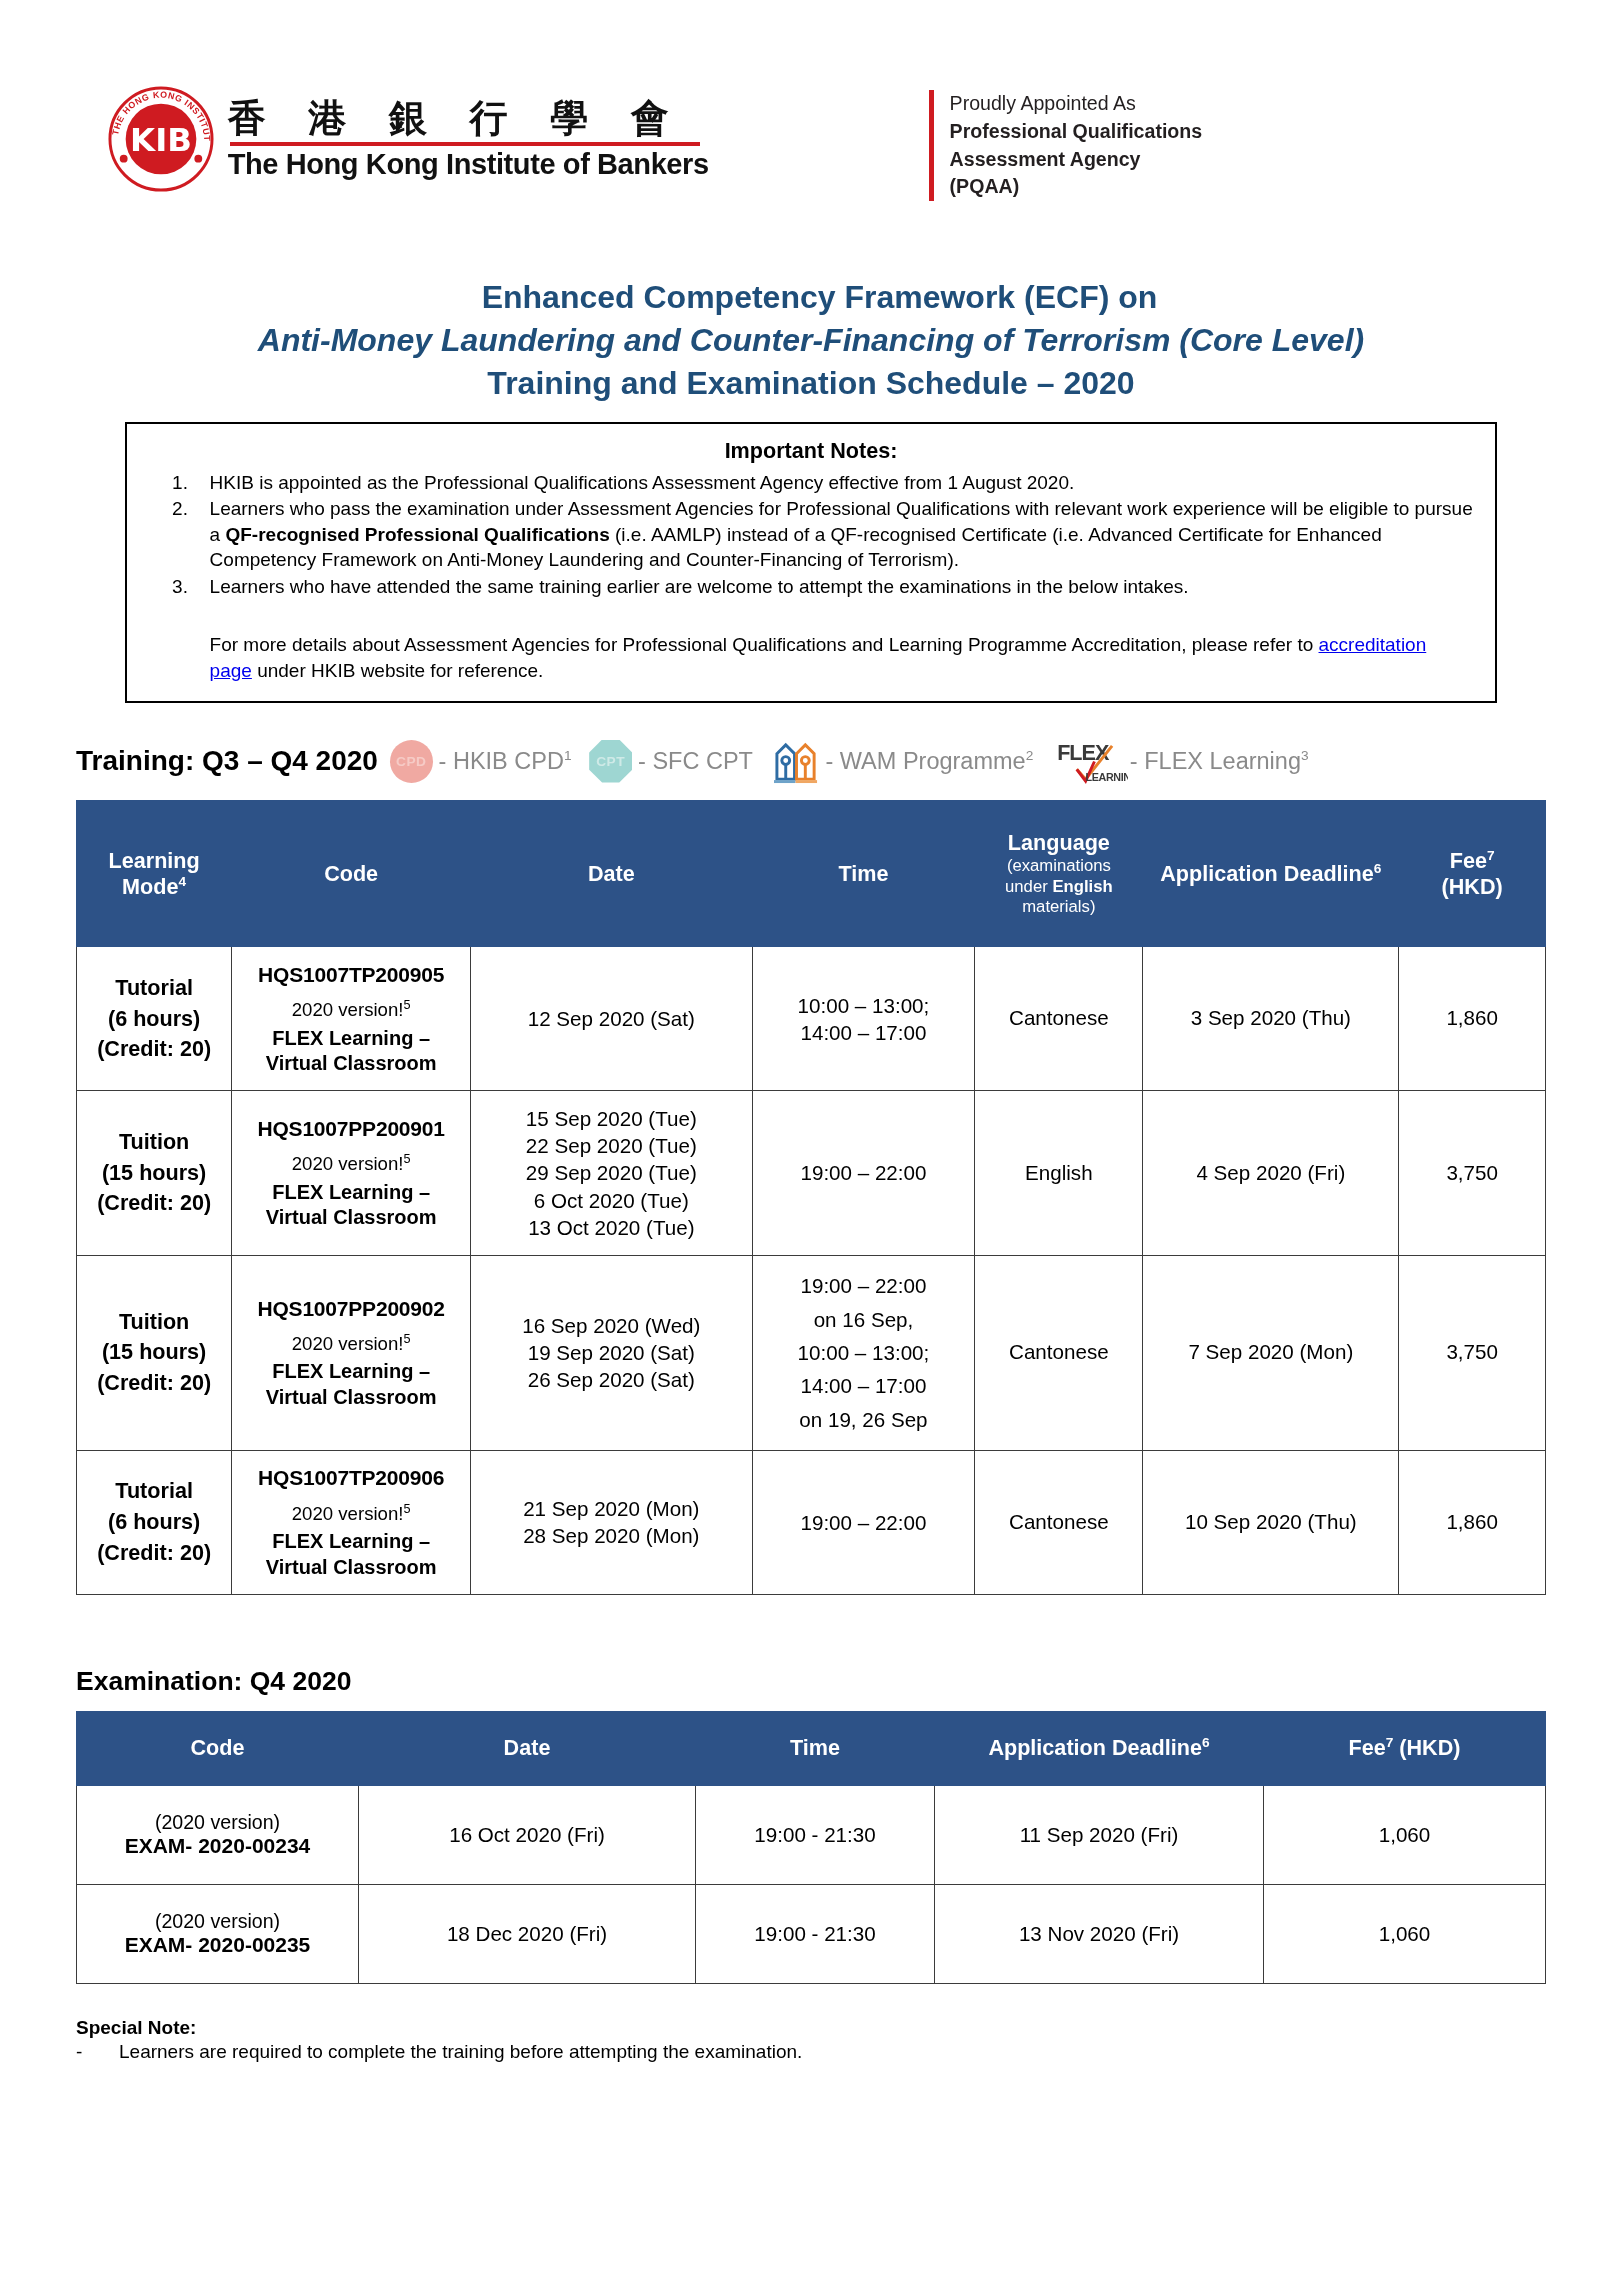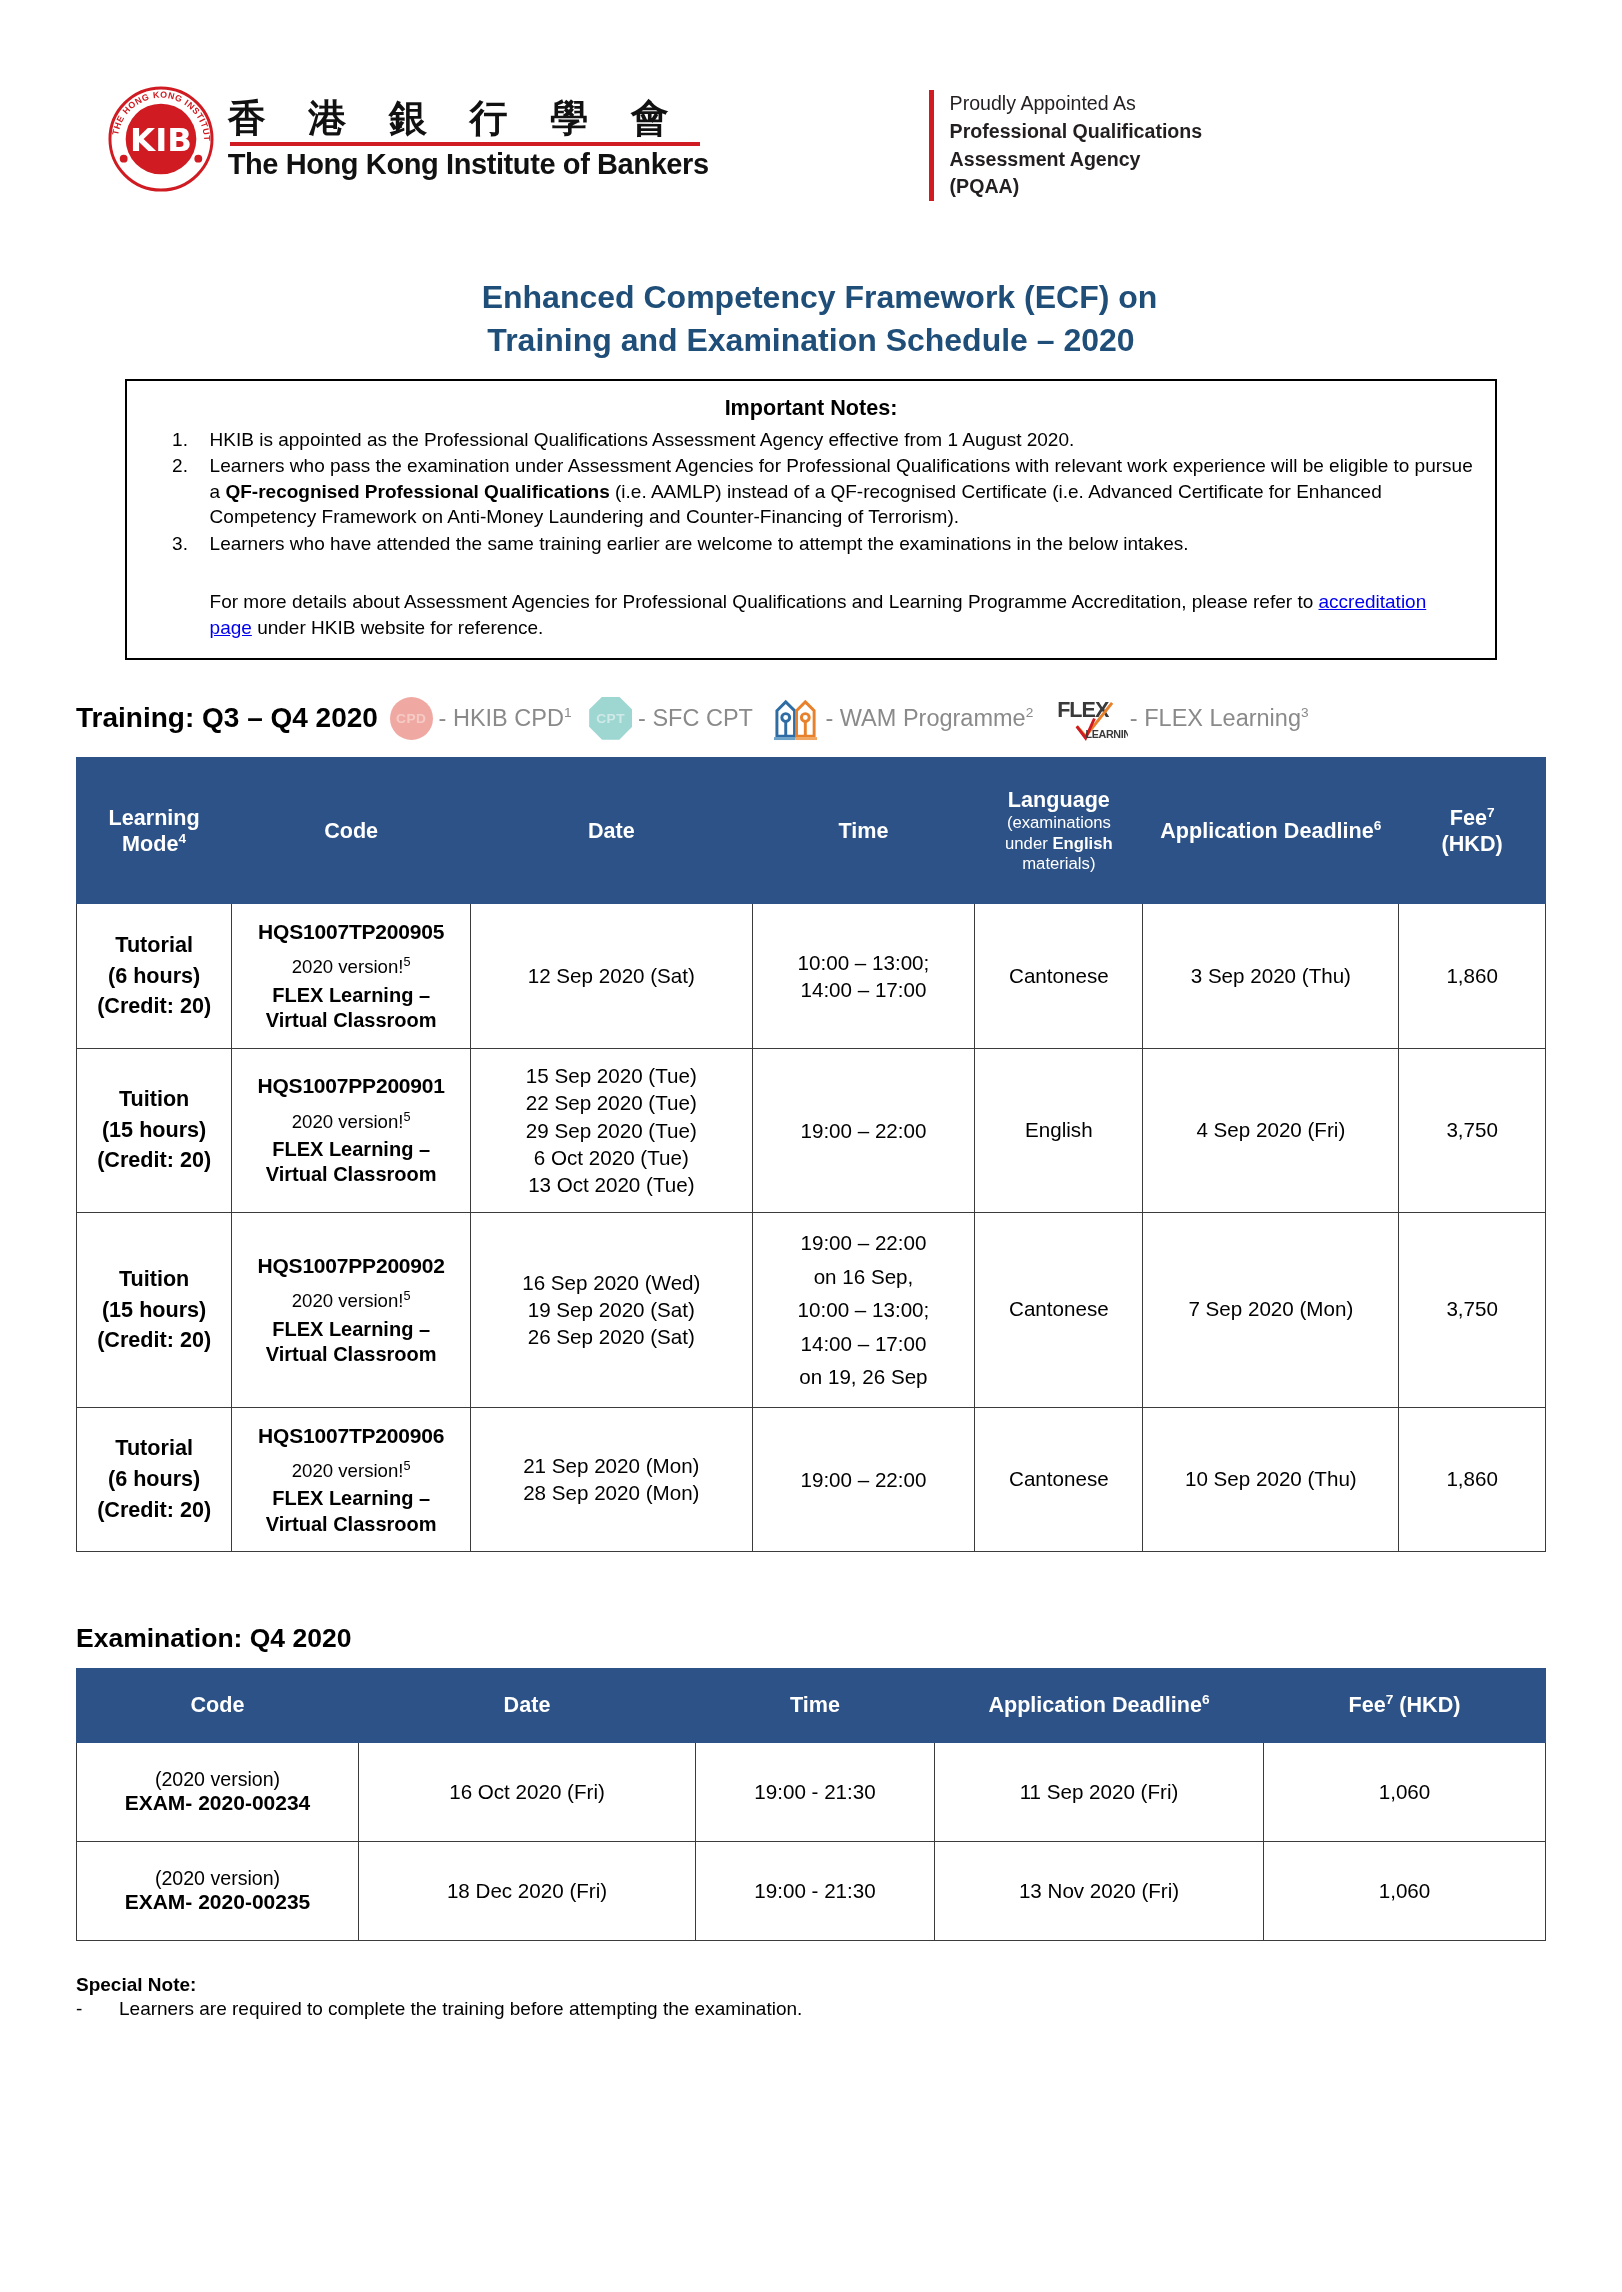--- a/index.html
+++ b/index.html
@@ -142,20 +142,21 @@
         <div class="b">Professional Qualifications</div>
         <div class="b">Assessment Agency</div>
         <div class="b">(PQAA)</div>
       </div>
     </div>
 
   </div>
 
   <div class="title">
     <div class="l1">Enhanced Competency Framework (ECF) on</div>
+    <div class="l2">Anti-Money Laundering and Counter-Financing of Terrorism (Core Level)</div>
     <div class="l3">Training and Examination Schedule – 2020</div>
   </div>
 
   <div class="notes">
     <h3>Important Notes:</h3>
     <ol id="notes-list">
         <li><span>HKIB is appointed as the Professional Qualifications Assessment Agency effective from 1 August 2020.</span></li>
         <li><span>Learners who pass the examination under Assessment Agencies for Professional Qualifications with relevant work experience will be eligible to pursue a </span><span class="b">QF-recognised Professional Qualifications</span><span> (i.e. AAMLP) instead of a QF-recognised Certificate (i.e. Advanced Certificate for Enhanced Competency Framework on Anti-Money Laundering and Counter-Financing of Terrorism).</span></li>
         <li><span>Learners who have attended the same training earlier are welcome to attempt the examinations in the below intakes.</span></li>
       </ol>

